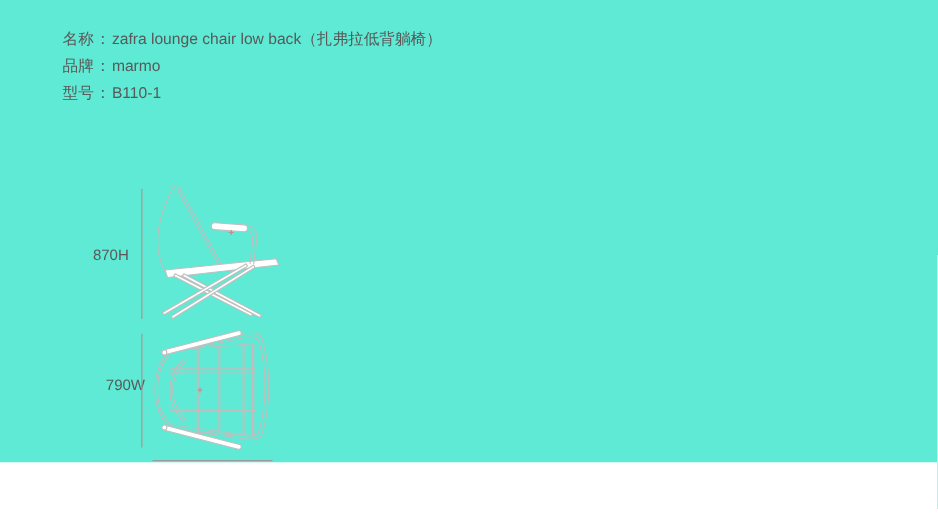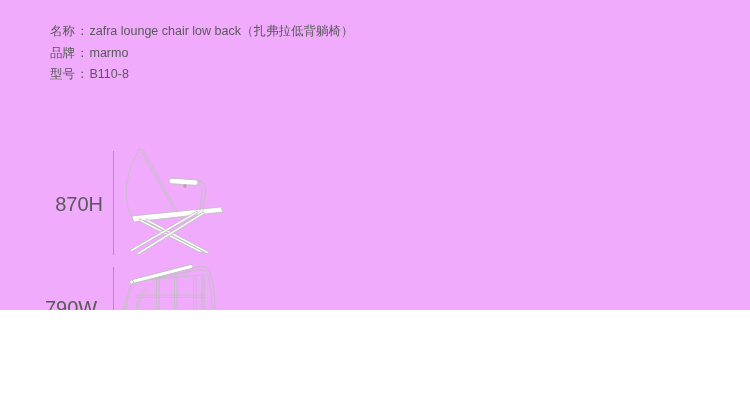--- a/index.html
+++ b/index.html
@@ -4,22 +4,22 @@
 <style>
   * { margin: 0; padding: 0; box-sizing: border-box; }
   html, body { background: #ffffff; }
   body {
     font-family: "Liberation Sans", "DejaVu Sans", sans-serif;
     color: #595959;
   }
   .page {
     position: relative;
     width: 750px;
-    height: 310px;
-    background: #f0abfc;
+    height: 370px;
+    background: #5eead4;
     overflow: hidden;
   }
   
   .info {
     position: absolute;
     left: 50px;
     top: 21px;
     font-size: 12.5px;
     color: #595959;
   }
@@ -34,42 +34,42 @@
     width: 1px;
     background: #9c9c9c;
   }
   .dim-hline {
     position: absolute;
     height: 1px;
     background: #9c9c9c;
   }
   .dim-label {
     position: absolute;
-    font-size: 20px;
+    font-size: 12px;
     line-height: 16px;
     color: #595959;
   }
   .dim-label.right { text-align: right; }
   .dim-label.center { }
   .fig-svg { position: absolute; }
 </style>
 </head>
 <body>
 
 <div class="page">
 
   <div class="info">
     <div class="row">
       <span>名称</span><span class="colon">：</span><span>zafra lounge chair low back（扎弗拉低背躺椅）</span>
     </div>
     <div class="row">
       <span>品牌</span><span class="colon">：</span><span>marmo</span>
     </div>
     <div class="row">
-      <span>型号</span><span class="colon">：</span><span>B110-8</span>
+      <span>型号</span><span class="colon">：</span><span>B110-1</span>
     </div>
   </div>
 
   <div class="dim-label right" style="left:55px; top:196px; width:48px;">870H</div>
   <div class="dim-vline" style="left:113px; top:151px; height:104px;"></div>
 
   <svg class="fig-svg" style="left:113px; top:145px;" width="130" height="115" viewBox="0 0 130 115">
     <g stroke="#bfbfbf" stroke-width="0.9" fill="none" stroke-linecap="round" stroke-linejoin="round">
 
       <path d="M26,4 C15,25 7,50 19,72"></path>
@@ -89,21 +89,21 @@
       <path d="M84,35 C91,36 94,42 92,49 L90,66"></path>
       <path d="M83,39 C88,40 90,44 89,49 L87,66"></path>
 
       <rect x="56" y="34" width="29" height="5.5" rx="2.7" fill="#ffffff" transform="rotate(4 70 37)"></rect>
     </g>
     <g stroke="#cc8888" stroke-width="0.9" fill="none">
       <path d="M70,41 L74,41 M72,39 L72,43"></path>
     </g>
   </svg>
 
-  <div class="dim-label right" style="left:45px; top:300px; width:48px;">790W</div>
+  <div class="dim-label right" style="left:68px; top:300px; width:48px;">790W</div>
   <div class="dim-vline" style="left:113px; top:267px; height:91px;"></div>
 
   <svg class="fig-svg" style="left:116px; top:261px;" width="104" height="102" viewBox="0 0 104 102">
     <g stroke="#bfbfbf" stroke-width="0.9" fill="none" stroke-linecap="round" stroke-linejoin="round">
 
       <path d="M21,18 L80,6 Q92,4 94,11 Q99,28 99,48 Q99,68 94,85 Q92,92 80,90 L21,82 C11,73 8,62 8,51 C8,40 11,27 21,18 Z"></path>
 
       <path d="M22,21 L80,9 Q90,7.5 91.5,13 Q96,29 96,48 Q96,67 91.5,83 Q90,88.5 80,87 L22,79"></path>
 
       <path d="M22,20 C13,28 10,40 10,51 C10,62 13,72 22,80"></path>

